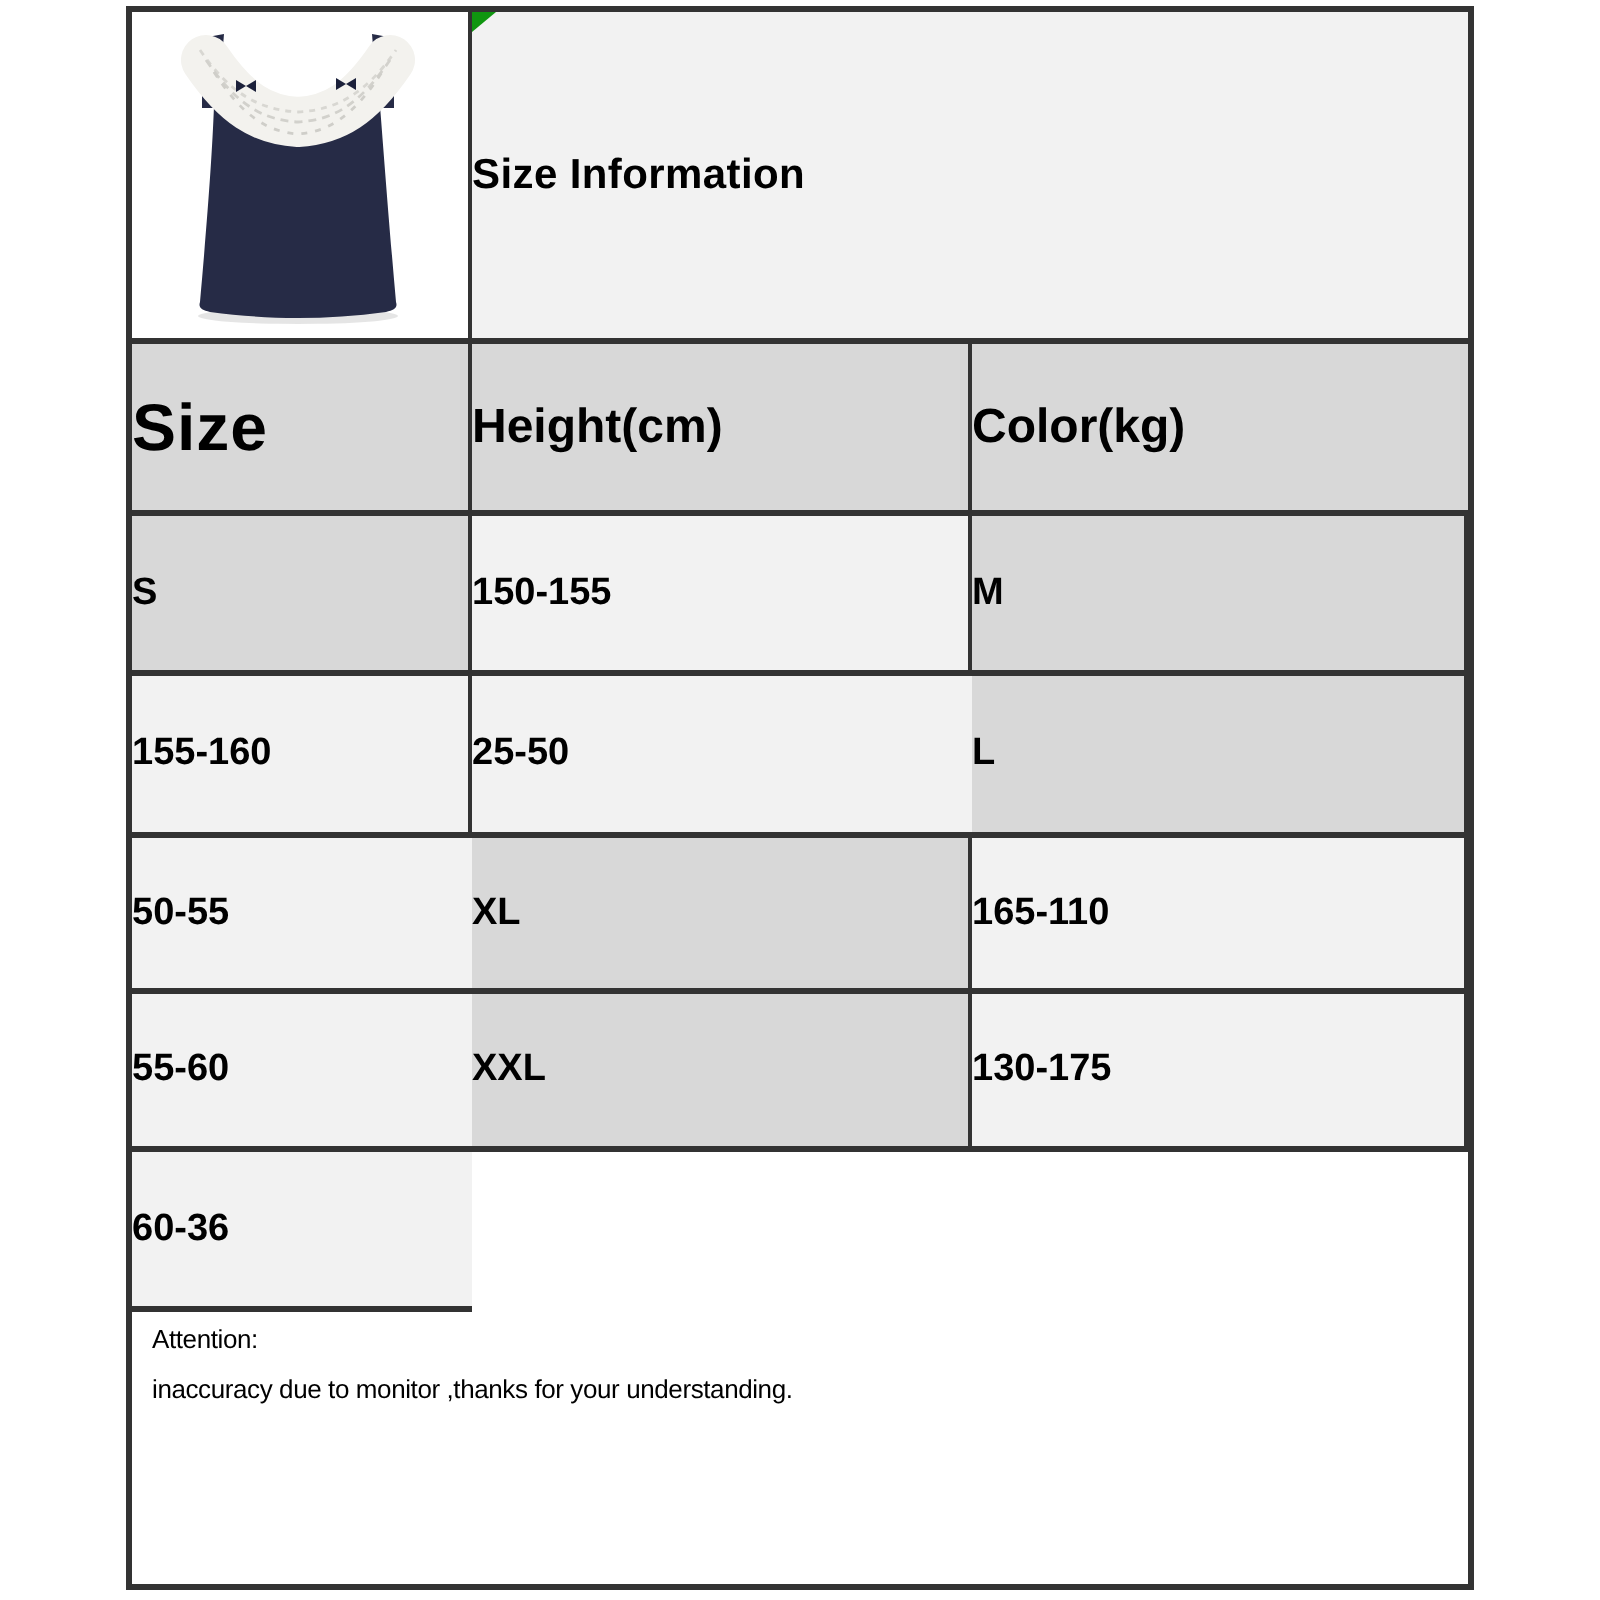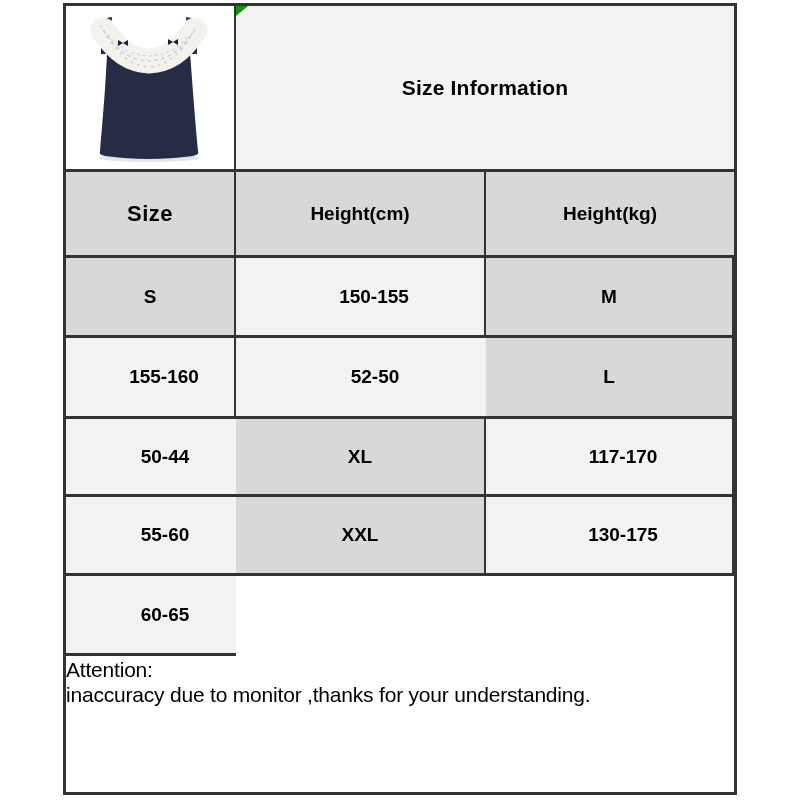--- a/index.html
+++ b/index.html
@@ -23,21 +23,21 @@
     display: grid;
     grid-template-columns: 170px 250px 248px;
     grid-template-rows: 166px 86px 80px 81px 78px 79px 80px 136px;
     background: #ffffff;
   }
   .cell {
     border-right: 2px solid #333333;
     border-bottom: 3px solid #333333;
     display: flex;
     align-items: center;
-    justify-content: center;
+    justify-content: flex-start;
     overflow: hidden;
   }
   .no-r { border-right: none; }
   .img-cell { background: #ffffff; }
   .title-cell {
     grid-column: 2 / 4;
     background: #f2f2f2;
     position: relative;
   }
   .title-text {
@@ -50,42 +50,41 @@
     left: 0;
     top: 0;
     width: 0;
     height: 0;
     border-top: 10px solid #109610;
     border-right: 12px solid transparent;
   }
   .head-cell {
     background: #d8d8d8;
     font-weight: bold;
-    font-size: 19px;
+    font-size: 24px;
   }
-  .size-head { font-size: 22px; letter-spacing: 0.5px; }
+  .size-head { font-size: 33px; letter-spacing: 0.5px; }
   .label-cell {
     background: #d8d8d8;
     font-weight: bold;
     font-size: 19px;
   }
   .data-cell {
     background: #f2f2f2;
     font-weight: bold;
     font-size: 19px;
-    padding-left: 28px;
   }
   .attention-cell {
     grid-column: 1 / 4;
     border-right: none;
     border-bottom: none;
     background: #ffffff;
     display: block;
-    padding: 1px 0;
-    font-size: 21px;
+    padding: 1px 10px;
+    font-size: 13px;
     line-height: 25px;
     letter-spacing: -0.2px;
     white-space: nowrap;
   }
 </style>
 </head>
 <body>
 
 <div class="canvas">
   <div class="sheet">
@@ -121,39 +120,39 @@
         <polygon points="112,33 107,36 112,39" fill="#1b203a"></polygon>
       </svg>
     </div>
     <div class="cell title-cell no-r">
       <div class="corner-triangle"></div>
       <span class="title-text">Size Information</span>
     </div>
 
     <div class="cell head-cell size-head">Size</div>
     <div class="cell head-cell">Height(cm)</div>
-    <div class="cell head-cell no-r">Height(kg)</div>
+    <div class="cell head-cell no-r">Color(kg)</div>
 
     <div class="cell label-cell">S</div>
     <div class="cell data-cell">150-155</div>
 
     <div class="cell label-cell">M</div>
     <div class="cell data-cell">155-160</div>
-    <div class="cell data-cell no-r">52-50</div>
+    <div class="cell data-cell no-r">25-50</div>
 
     <div class="cell label-cell">L</div>
-    <div class="cell data-cell no-r">50-44</div>
+    <div class="cell data-cell no-r">50-55</div>
 
     <div class="cell label-cell">XL</div>
-    <div class="cell data-cell">117-170</div>
+    <div class="cell data-cell">165-110</div>
     <div class="cell data-cell no-r">55-60</div>
 
     <div class="cell label-cell">XXL</div>
     <div class="cell data-cell">130-175</div>
-    <div class="cell data-cell no-r">60-65</div>
+    <div class="cell data-cell no-r">60-36</div>
 
     <div class="cell attention-cell">
       <div>Attention:</div>
       <div>inaccuracy due to monitor ,thanks for your understanding.</div>
     </div>
 
   </div>
 </div>
 
 </body></html>

